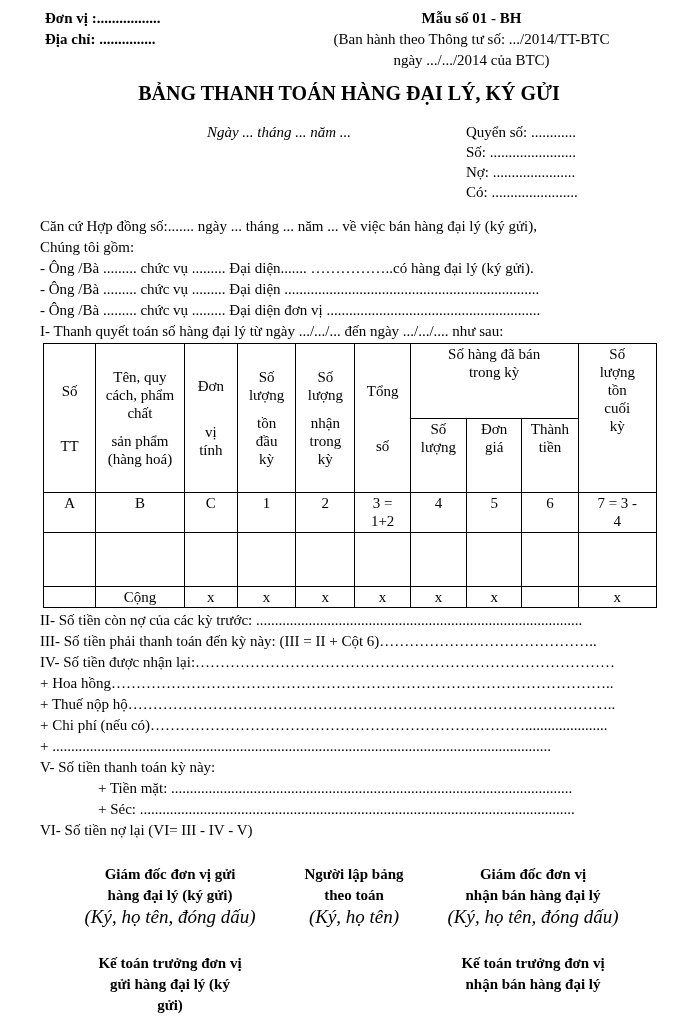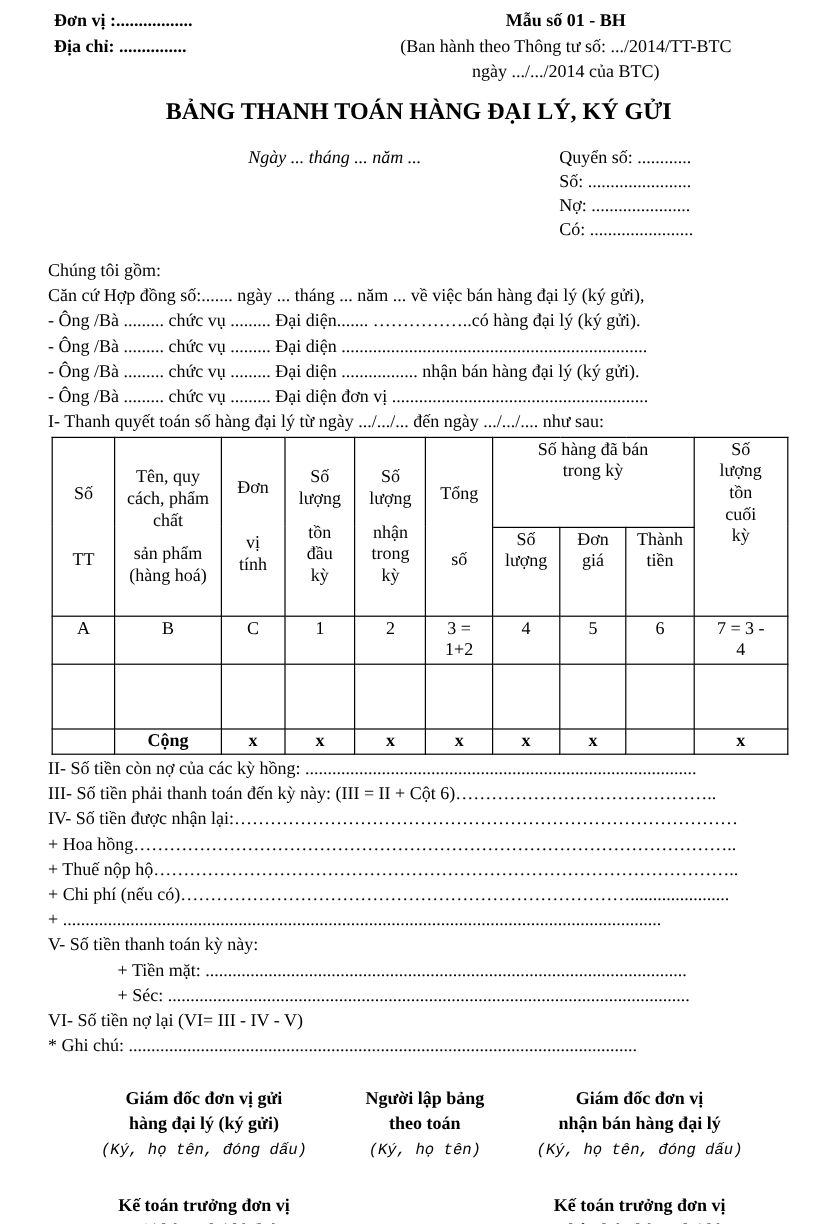--- a/index.html
+++ b/index.html
@@ -35,42 +35,42 @@
   }
   table.grid td {
     border: 1px solid #000; text-align: center; vertical-align: top;
     padding: 1px 2px; line-height: 18px; white-space: pre-line;
     overflow: hidden;
   }
   tr.hdr1 { height: 56px; }
   tr.hdr2 { height: 56px; }
   tr.coderow { height: 40px; }
   tr.emptyrow { height: 54px; }
-  tr.totalrow { height: 20px; font-weight: bold; }
+  tr.totalrow { height: 20px; }
   td.vcell { padding: 0; }
   .vwrap {
     height: 110px; display: flex; flex-direction: column;
     justify-content: space-around; align-items: center; white-space: pre-line;
   }
   td.groupcell { vertical-align: middle; }
   td.subhdr { vertical-align: middle; }
 
   .sections { margin-top: 2px; }
   .indent { padding-left: 58px; }
 
   
   .sig-row { display: flex; text-align: center; }
   .sig-row1 { margin-top: 23px; }
   .sig-row2 { margin-top: 26px; }
   .sig-col-a { flex: 0 0 260px; }
   .sig-col-b { flex: 1; }
   .sig-col-c { flex: 0 0 250px; }
   .sig-title { font-weight: bold; white-space: pre-line; }
   .sig-title.tall { min-height: 63px; }
-  .sig-note { font-style: italic; font-size: 13px; font-family: Liberation Mono, monospace; }
+  .sig-note { font-style: italic; font-size: 19px; }
 </style>
 </head>
 <body>
 
 <div class="page">
 
   <div class="hdr-row">
     <div class="hdr-left">
       <div class="line">Đơn vị :.................</div>
       <div class="line">Địa chỉ: ...............</div>
@@ -88,25 +88,24 @@
     <div class="date-area">Ngày ... tháng ... năm ...</div>
     <div class="book-block">
       <div>Quyển số: ............</div>
       <div>Số: .......................</div>
       <div>Nợ: ......................</div>
       <div>Có: .......................</div>
     </div>
   </div>
 
   <div class="intro">
+    <div class="line">Căn cứ Hợp đồng số:....... ngày ... tháng ... năm ... về việc bán hàng đại lý (ký gửi),</div>
     <div class="line">Chúng tôi gồm:</div>
-    <div class="line">Căn cứ Hợp đồng số:....... ngày ... tháng ... năm ... về việc bán hàng đại lý (ký gửi),</div>
     <div class="line">- Ông /Bà ......... chức vụ ......... Đại diện....... ……………..có hàng đại lý (ký gửi).</div>
     <div class="line">- Ông /Bà ......... chức vụ ......... Đại diện ....................................................................</div>
-    <div class="line">- Ông /Bà ......... chức vụ ......... Đại diện ................. nhận bán hàng đại lý (ký gửi).</div>
     <div class="line">- Ông /Bà ......... chức vụ ......... Đại diện đơn vị .........................................................</div>
     <div class="line">I- Thanh quyết toán số hàng đại lý từ ngày .../.../... đến ngày .../.../.... như sau:</div>
   </div>
 
   <table class="grid">
     <colgroup>
       <col style="width:52px">
         <col style="width:88px">
         <col style="width:53px">
       <col style="width:58px">
@@ -216,32 +215,31 @@
       <td>x</td>
       <td>x</td>
       <td>x</td>
       <td></td>
       <td>x</td>
     </tr>
   </tbody>
     </table>
 
   <div class="sections">
-    <div class="line">II- Số tiền còn nợ của các kỳ hồng: .......................................................................................</div>
+    <div class="line">II- Số tiền còn nợ của các kỳ trước: .......................................................................................</div>
     <div class="line">III- Số tiền phải thanh toán đến kỳ này: (III = II + Cột 6)……………………………………..</div>
     <div class="line">IV- Số tiền được nhận lại:…………………………………………………………………………</div>
     <div class="line">+ Hoa hồng………………………………………………………………………………………..</div>
     <div class="line">+ Thuế nộp hộ……………………………………………………………………………………..</div>
     <div class="line">+ Chi phí (nếu có)…………………………………………………………………......................</div>
     <div class="line">+ .....................................................................................................................................</div>
     <div class="line">V- Số tiền thanh toán kỳ này:</div>
     <div class="line indent">+ Tiền mặt: ...........................................................................................................</div>
     <div class="line indent">+ Séc: ....................................................................................................................</div>
     <div class="line">VI- Số tiền nợ lại (VI= III - IV - V)</div>
-    <div class="line">* Ghi chú: .................................................................................................................</div>
   </div>
 
   <div class="sig-row sig-row1">
     <div class="sig-col-a">
       <div class="sig-title">Giám đốc đơn vị gửi
 hàng đại lý (ký gửi)</div>
       <div class="sig-note">(Ký, họ tên, đóng dấu)</div>
     </div>
     <div class="sig-col-b">
       <div class="sig-title">Người lập bảng

